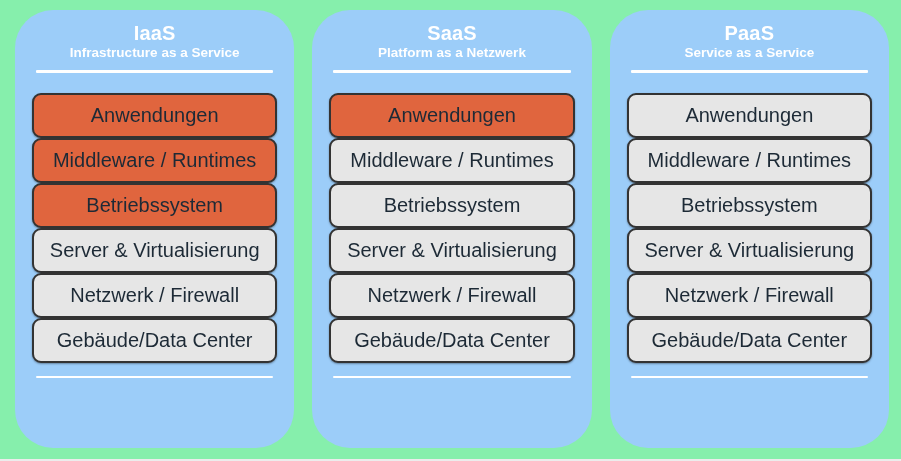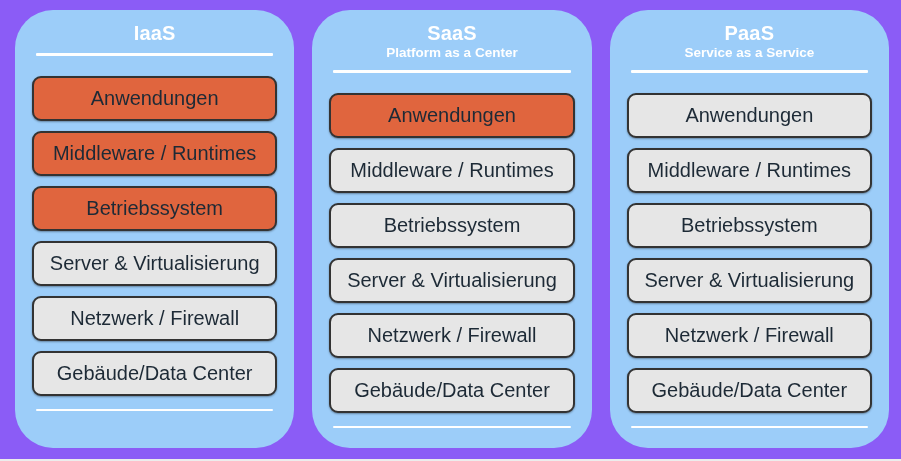--- a/index.html
+++ b/index.html
@@ -5,21 +5,21 @@
   html, body {
     margin: 0;
     padding: 0;
     background: #ffffff;
     font-family: "Liberation Sans", sans-serif;
   }
   .canvas {
     position: relative;
     width: 901px;
     height: 461px;
-    background: #8b5cf6;
+    background: #86efac;
     box-sizing: border-box;
     overflow: hidden;
   }
   .frame-bottom-edge {
     position: absolute;
     left: 0;
     bottom: 0;
     width: 100%;
     height: 2px;
     background: #ececec;
@@ -61,21 +61,20 @@
   }
   .divider {
     height: 2.5px;
     background: #ffffff;
     border-radius: 1px;
     margin: 9px 4px 0 4px;
   }
   .layers {
     display: flex;
     flex-direction: column;
-    gap: 10px;
     margin-top: 20px;
   }
   .layer {
     height: 45px;
     box-sizing: border-box;
     background: #E6E6E6;
     border: 2px solid #333333;
     border-radius: 9px;
     box-shadow: 0 1px 2px rgba(0,0,0,0.35);
     display: flex;
@@ -93,35 +92,36 @@
   }
 </style>
 </head>
 <body>
 
 <div class="canvas">
   <div class="cards-row">
 
     <div class="card">
       <div class="card-title">IaaS</div>
+      <div class="card-subtitle">Infrastructure as a Service</div>
       <div class="divider header"></div>
       <div class="layers">
         <div class="layer highlight">Anwendungen</div>
         <div class="layer highlight">Middleware / Runtimes</div>
         <div class="layer highlight">Betriebssystem</div>
         <div class="layer">Server &amp; Virtualisierung</div>
         <div class="layer">Netzwerk / Firewall</div>
         <div class="layer">Gebäude/Data Center</div>
       </div>
       <div class="divider footer"></div>
     </div>
 
     <div class="card">
       <div class="card-title">SaaS</div>
-      <div class="card-subtitle">Platform as a Center</div>
+      <div class="card-subtitle">Platform as a Netzwerk</div>
       <div class="divider header"></div>
       <div class="layers">
         <div class="layer highlight">Anwendungen</div>
         <div class="layer">Middleware / Runtimes</div>
         <div class="layer">Betriebssystem</div>
         <div class="layer">Server &amp; Virtualisierung</div>
         <div class="layer">Netzwerk / Firewall</div>
         <div class="layer">Gebäude/Data Center</div>
       </div>
       <div class="divider footer"></div>

